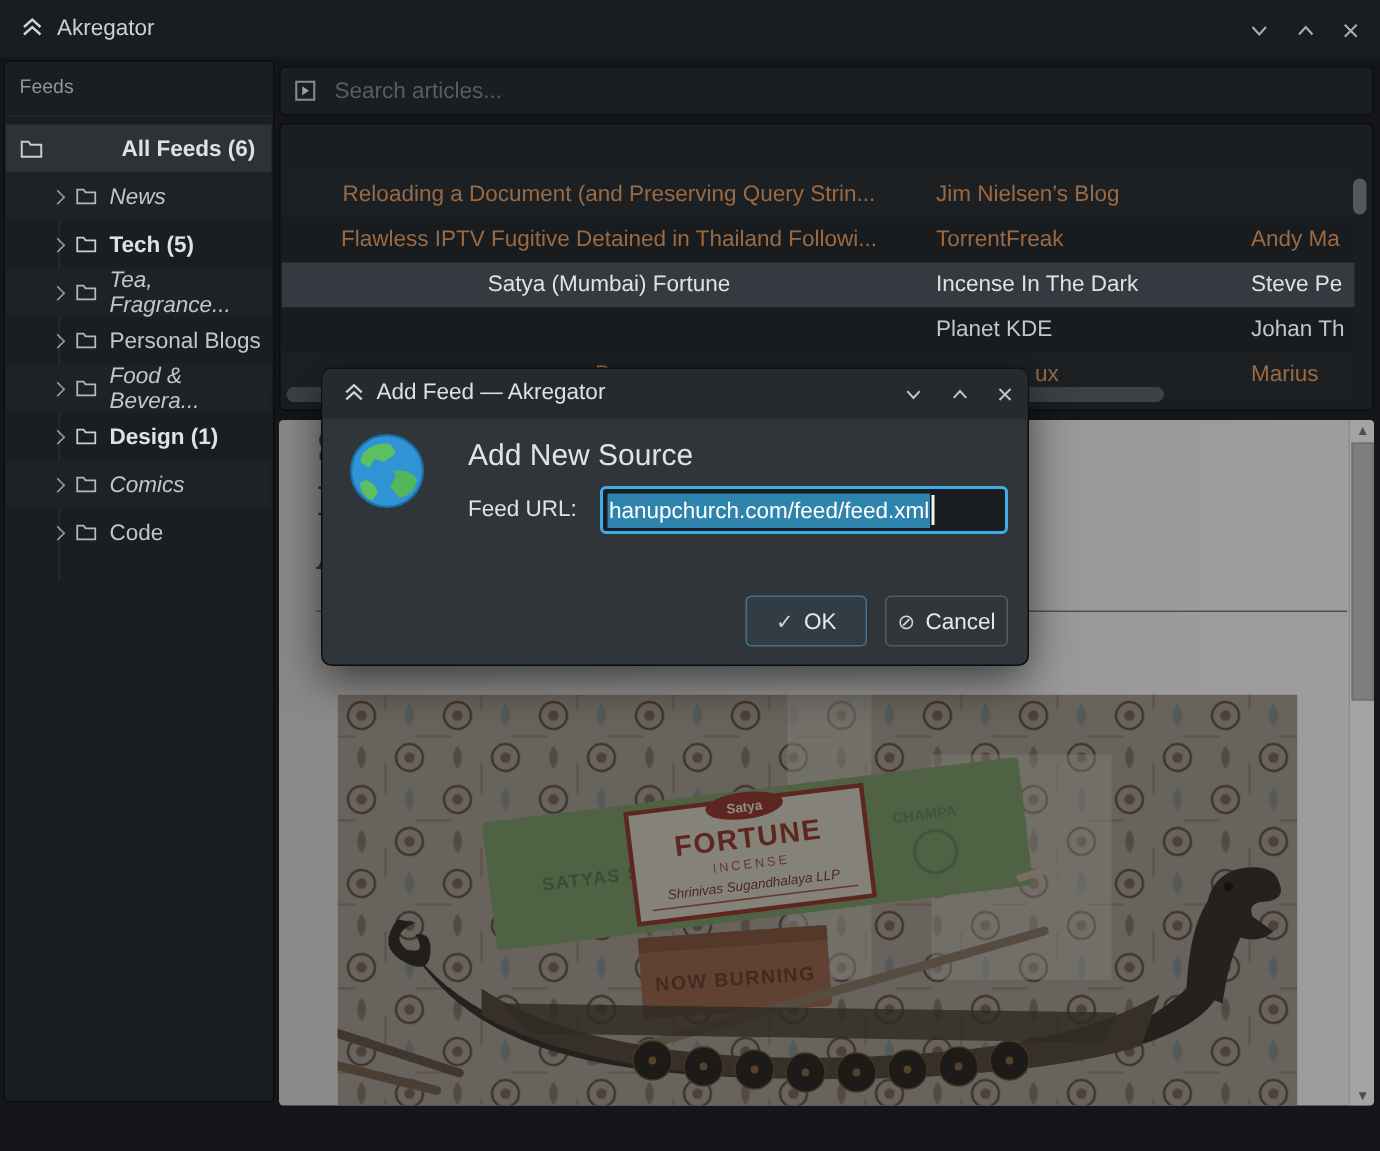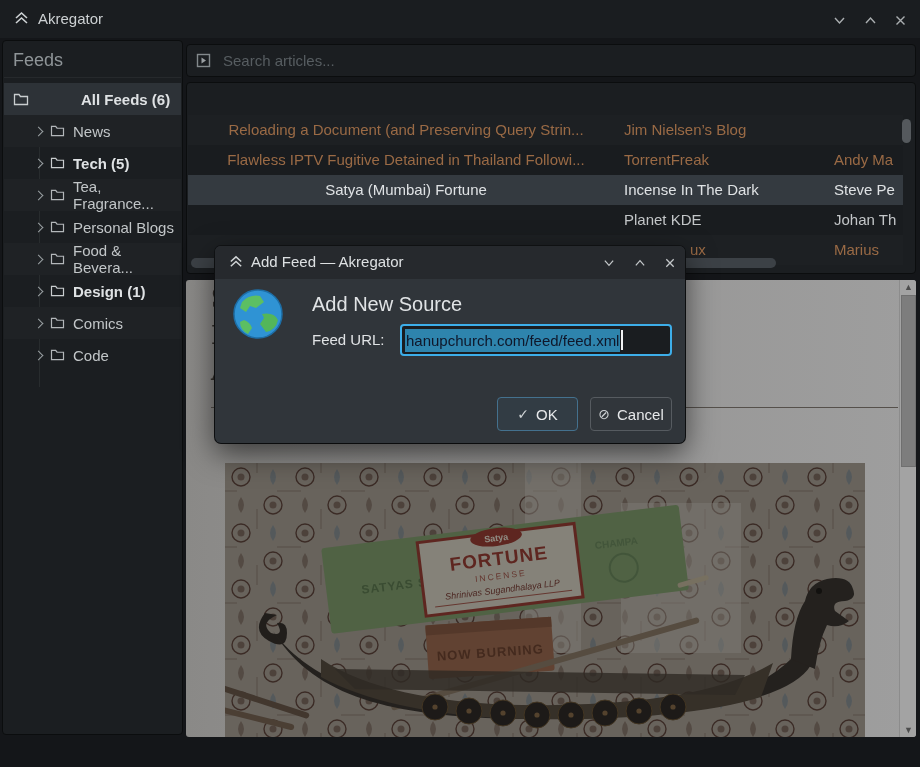--- a/index.html
+++ b/index.html
@@ -12,25 +12,25 @@
   .titlebar .app-icon { position:absolute; left:13px; top:10px; }
   .titlebar .title { position:absolute; left:38px; top:10px; font-size:15px; color:#ccd0d2; }
   .winbtn { position:absolute; top:9px; width:22px; height:22px; display:flex; align-items:center; justify-content:center; cursor:pointer; }
   .winbtn svg { opacity:.85; }
 
   
   .panel { background:#1b1e21; border:1px solid #0b0d0e; border-radius:4px; }
 
   
   .sidebar { position:absolute; left:2px; top:40px; width:181px; height:695px; }
-  .feeds-header { position:absolute; left:10px; top:9px; font-size:18px; color:#8f9598; }
+  .feeds-header { position:absolute; left:10px; top:9px; font-size:13px; color:#8f9598; }
   .feeds-sep { position:absolute; left:1px; right:1px; top:36px; height:1px; background:#26292c; }
   .tree { position:absolute; left:1px; right:1px; top:42px; }
   .titem { position:relative; height:32px; display:flex; align-items:center; font-size:15px; color:#c2c6c8; cursor:pointer; }
-  .titem.striped { background:#1f2225; }
+  .titem.striped { background:#1f2225;font-style:italic; }
   .titem.selected { background:#2d3237; color:#e3e6e8;gap:44px; }
   .titem.bold { font-weight:bold; color:#dfe2e4; }
   .titem .exp { width:7px; height:7px; border-top:1.6px solid #9aa0a3; border-right:1.6px solid #9aa0a3;
     transform:rotate(45deg); margin-left:31px; margin-right:8px; flex:none; }
   .titem .foldr { flex:none; margin-right:8px; display:flex; }
   .titem.root .foldr { margin-left:9px; }
   .guide { position:absolute; left:35px; top:32px; width:1px; height:272px; background:#33383b; opacity:.55; }
 
   
   .searchbar { position:absolute; left:186px; top:44px; width:730px; height:33px; display:flex; align-items:center; }
@@ -73,21 +73,21 @@
     box-shadow:0 10px 30px rgba(0,0,0,.6), 0 0 0 1px #121416; background:#30353a; }
   .dlg-titlebar { position:absolute; left:0; top:0; right:0; height:33px; background:#26292d; border-radius:6px 6px 0 0; }
   .dlg-titlebar .dtitle { position:absolute; left:36px; top:7px; font-size:15px; color:#dde0e2; }
   .dlg-titlebar .app-icon { position:absolute; left:13px; top:8px; }
   .dlg-btn { position:absolute; top:6px; width:22px; height:22px; display:flex; align-items:center; justify-content:center; cursor:pointer; }
   .globe { position:absolute; left:17px; top:42px; }
   .dlg-heading { position:absolute; left:97px; top:47px; font-size:20px; color:#e0e3e5; }
   .dlg-label { position:absolute; left:97px; top:85px; font-size:15px; color:#e0e3e5; }
   .url-input { position:absolute; left:185px; top:78px; width:272px; height:32px; background:#1a1d20;
     border:2px solid #3daee9; border-radius:4px; display:flex; align-items:center; padding-left:3px; cursor:text; }
-  .url-input .seltext { background:#2e84ad; color:#0f172a; font-size:15px; padding:3px 1px; white-space:nowrap; }
+  .url-input .seltext { background:#2e84ad; color:#ffffff; font-size:15px; padding:3px 1px; white-space:nowrap; }
   .url-input .caret { width:2px; height:20px; background:#f0f2f3; margin-left:1px; }
   .dbtn { position:absolute; top:151px; height:34px; border-radius:4px; display:flex; align-items:center;
     justify-content:center; gap:7px; font-size:15px; color:#e6e8ea; cursor:pointer; }
   .dbtn .bicon { font-size:14px; color:#cfd3d5; }
   .btn-ok { left:282px; width:81px; background:#323c44; border:1px solid #44718e; }
   .btn-cancel { left:375px; width:82px; background:#31363b; border:1px solid #565b60; }
 </style>
 </head>
 <body>
 

